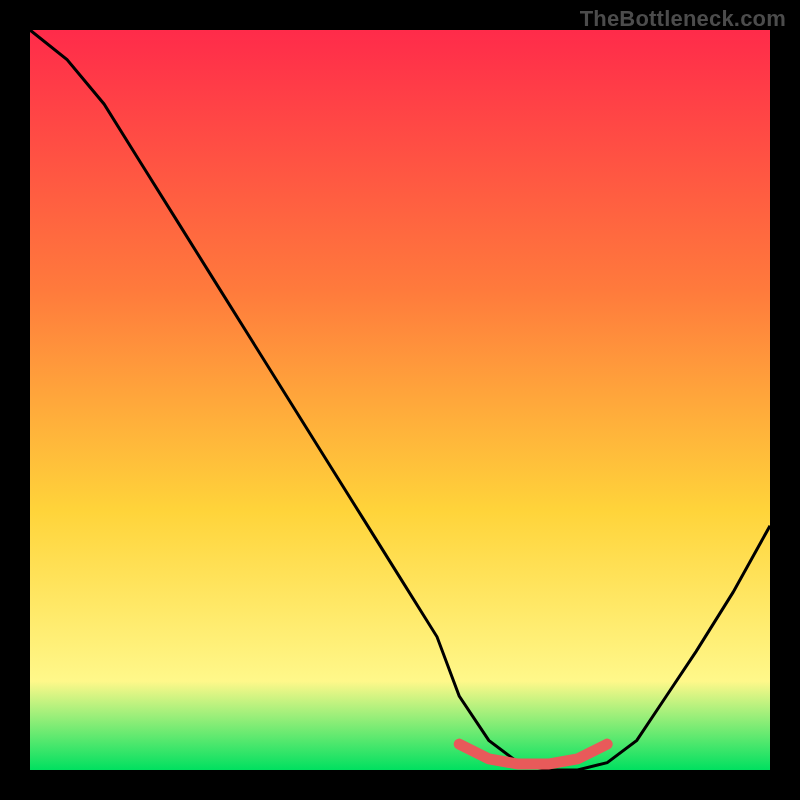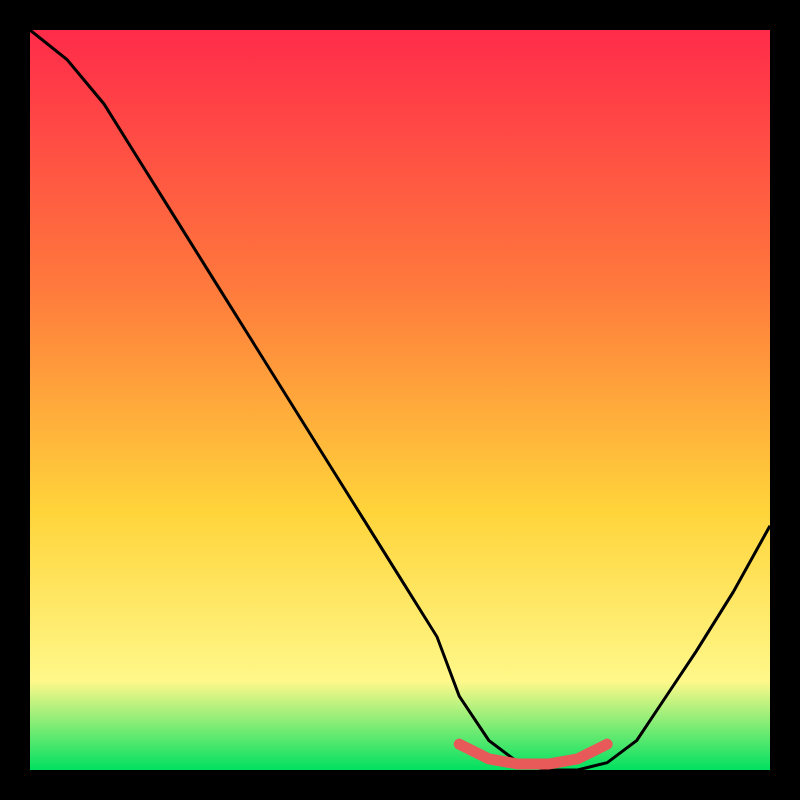--- a/index.html
+++ b/index.html
@@ -34,20 +34,21 @@
     width: 740px;
     height: 740px;
     overflow: hidden;
   }
   svg { display: block; }
 </style>
 </head>
 <body>
 
 <div class="frame">
+  <div class="watermark">TheBottleneck.com</div>
 
   <div class="plot">
     <svg id="chart-svg" viewBox="0 0 740 740" width="740" height="740">
       <defs>
         <linearGradient id="bg-grad" x1="0" y1="0" x2="0" y2="1">
           <stop id="g0" offset="0%" stop-color="#ff2b4a"></stop>
           <stop id="g1" offset="35%" stop-color="#ff7a3c"></stop>
           <stop id="g2" offset="65%" stop-color="#ffd43a"></stop>
           <stop id="g3" offset="88%" stop-color="#fff88a"></stop>
           <stop id="g4" offset="100%" stop-color="#00e060"></stop>

